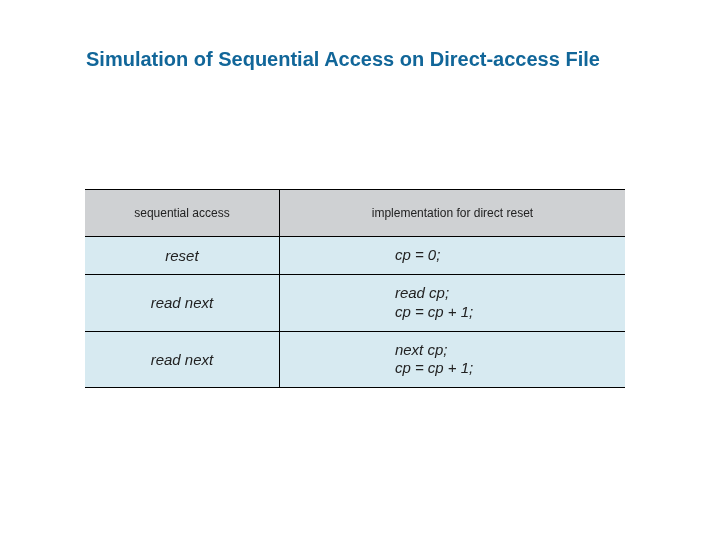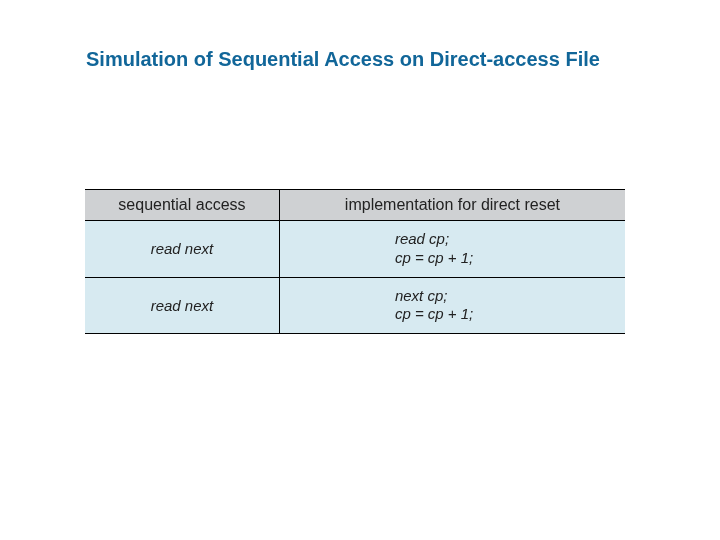--- a/index.html
+++ b/index.html
@@ -38,23 +38,23 @@
     border-collapse: collapse;
     width: 100%;
     font-family: "Helvetica Neue", Helvetica, Arial, sans-serif;
   }
   col.c1 { width: 36%; }
   col.c2 { width: 64%; }
 
   th {
     background: #cfd1d3;
     font-weight: normal;
-    font-size: 16px;
+    font-size: 12px;
     color: #222;
-    padding: 6px 10px;
+    padding: 16px 10px;
     text-align: center;
     border-top: 1px solid #000;
     border-bottom: 1px solid #000;
   }
   th:first-child {
     border-right: 1px solid #000;
   }
   td {
     background: #d7eaf1;
     font-style: italic;
@@ -93,20 +93,24 @@
         <col class="c1">
         <col class="c2">
       </colgroup>
       <thead>
         <tr class="header-sep">
           <th>sequential access</th>
           <th>implementation for direct reset</th>
         </tr>
       </thead>
       <tbody>
+        <tr class="first-row">
+          <td class="left">reset</td>
+          <td class="right"><span style="font-style:italic">cp</span> = 0;</td>
+        </tr>
         <tr>
           <td class="left">read next</td>
           <td class="right"><span style="font-style:italic">read cp</span>;<br><span style="font-style:italic">cp</span> = <span style="font-style:italic">cp</span> + 1;</td>
         </tr>
         <tr>
           <td class="left">read next</td>
           <td class="right"><span style="font-style:italic">next cp</span>;<br><span style="font-style:italic">cp</span> = <span style="font-style:italic">cp</span> + 1;</td>
         </tr>
       </tbody>
     </table>

